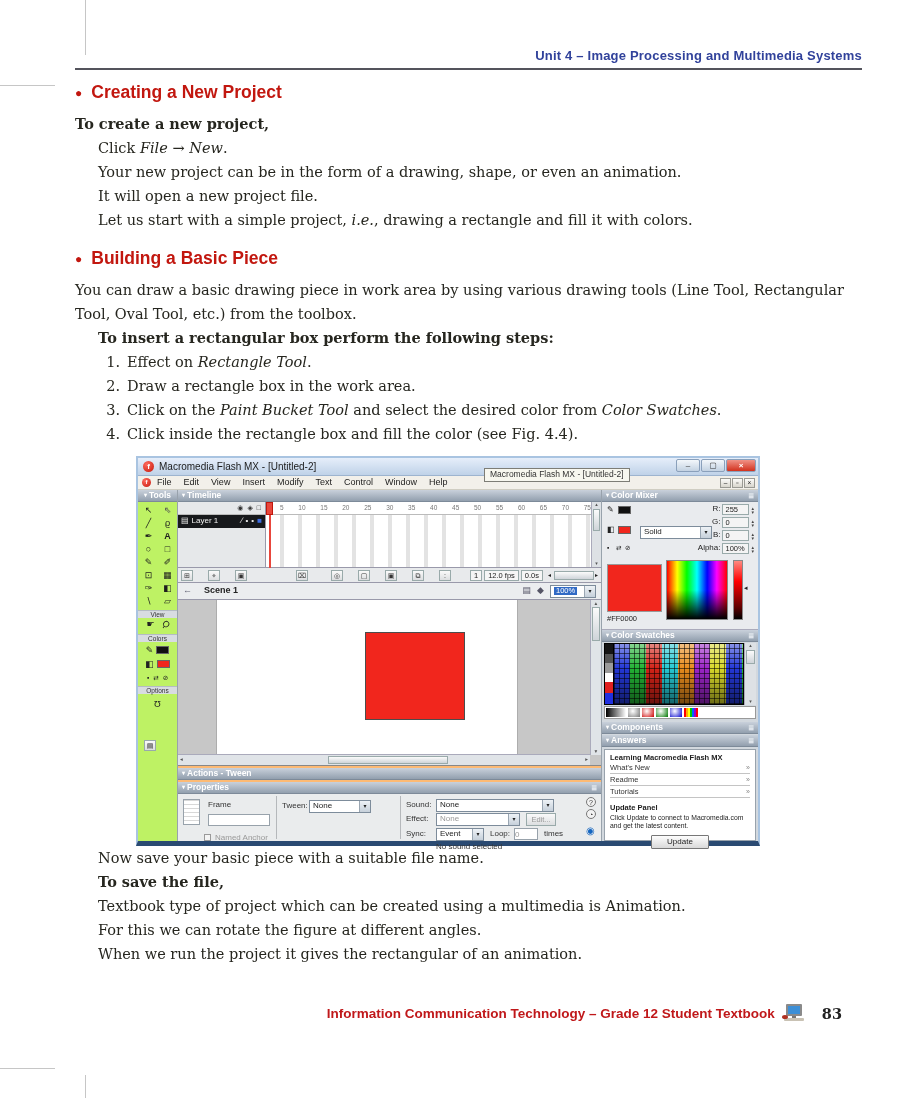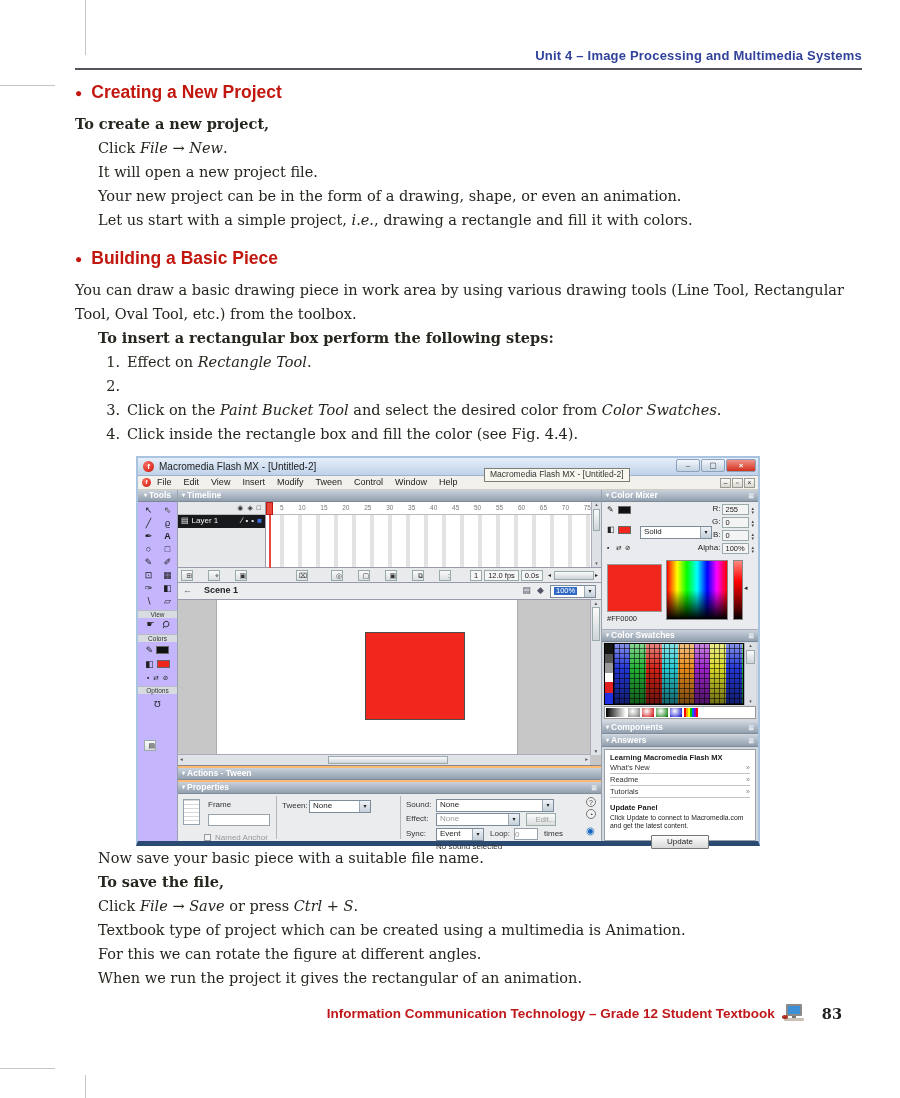--- a/index.html
+++ b/index.html
@@ -37,21 +37,21 @@
   .mbar{position:absolute;left:0;top:18px;right:0;height:14px;background:#f2f0ea;border-bottom:1px solid #cfcdc2;display:flex;align-items:center;padding-left:4px;font-size:9px}
   .mitem{padding:0 6px;color:#222}
   .tooltip{position:absolute;left:346px;top:10px;height:14px;background:#f7f7ef;border:1px solid #7d7d76;padding:1px 5px;font-size:8.5px;color:#333;z-index:9;white-space:nowrap}
   .mdib{position:absolute;right:3px;top:2px;display:flex;gap:1px}
   .mdib span{width:11px;height:10px;border:1px solid #9a9a94;background:linear-gradient(#fcfcfa,#d8d6cd);font-size:6.5px;text-align:center;line-height:8px}
   .main{position:absolute;left:0;top:32px;right:0;bottom:0}
   .ph{height:12px;background:linear-gradient(#c9d1db,#929fae);color:#fff;font-weight:bold;font-size:8.5px;display:flex;align-items:center;padding:0 4px;border-bottom:1px solid #7d8a99}
   .ph::before{content:"▾ ";font-size:6px;margin-right:2px}
   .ph .pm{margin-left:auto;font-size:7px;color:#eef2f7}
   
-  .toolcol{position:absolute;left:0;top:0;bottom:0;width:40px;background:#c4b5fd;border-right:1px solid #98a2ac}
+  .toolcol{position:absolute;left:0;top:0;bottom:0;width:40px;background:#bef264;border-right:1px solid #98a2ac}
   .tgrid{position:absolute;left:1px;top:14px;width:38px;display:flex;flex-wrap:wrap}
   .tcell{width:19px;height:13px;text-align:center;font-size:9px;color:#1d1d1d;line-height:13px}
   .slab{position:absolute;left:0;width:100%;text-align:center;font-size:6.5px;color:#333;border-top:1px solid #b5bcc4;background:#d8dce1}
   .trow{position:absolute;left:0;width:100%;display:flex;justify-content:center;gap:7px;font-size:9px}
   .csw{display:inline-block;width:13px;height:8px;border:1px solid #666;vertical-align:middle}
   
   .rcol{position:absolute;right:0;top:0;bottom:0;width:157px;background:#d2d8de;border-left:1px solid #98a2ac}
   .cmbody{position:absolute;left:0;top:12px;width:100%;height:128px;background:#e9ebee;border-bottom:1px solid #aab;font-size:8px}
   .ddw{display:flex;align-items:center;background:#fff;border:1px solid #7d8c9b;height:13px;padding-left:3px;font-size:8px}
   .ddw .da{margin-left:auto;width:11px;height:100%;background:linear-gradient(#eef2f6,#c6d0da);border-left:1px solid #9aa6b2;text-align:center;font-size:6px;line-height:11px}
@@ -77,21 +77,21 @@
   .laycol{position:absolute;left:0;top:0;width:88px;height:100%;background:#e6e8ea;border-right:1px solid #99a}
   .layhead{height:13px;border-bottom:1px solid #bbb;display:flex;justify-content:flex-end;gap:4px;align-items:center;padding-right:4px;font-size:7px;color:#333}
   .layrow{height:13px;background:#17191c;color:#f2f2f2;display:flex;align-items:center;padding:0 3px;font-size:8px;gap:3px}
   .ruler{position:absolute;left:88px;top:0;right:10px;height:13px;border-bottom:1px solid #bbb;background:#fff}
   .rnums{position:absolute;left:14px;right:0;top:2px;display:flex;justify-content:space-between;font-size:6.5px;color:#777}
   .phead{position:absolute;left:0;top:0;width:7px;height:13px;background:#e8463c;border:1px solid #c0170c}
   .phline{position:absolute;left:91px;top:13px;width:2px;height:53px;background:#e8463c}
   .frames{position:absolute;left:88px;top:13px;right:10px;bottom:0;background:repeating-linear-gradient(90deg,#fff 0 14px,#e3e3e3 14px 18px)}
   .tlvs{position:absolute;right:0;top:0;width:10px;height:100%;background:#dde1e5;border-left:1px solid #aab;font-size:5px;text-align:center;color:#555}
   .tlfoot{position:absolute;left:0;top:78px;right:0;height:15px;background:#e8eaec;border-bottom:1px solid #99a;display:flex;align-items:center;font-size:8px}
-  .fbtn{display:inline-block;min-width:12px;height:11px;border:1px solid #9aa;background:linear-gradient(#fafafa,#dcdee0);text-align:right;font-size:7px;line-height:10px;margin-right:15px;color:#333}
+  .fbtn{display:inline-block;min-width:12px;height:11px;border:1px solid #9aa;background:linear-gradient(#fafafa,#dcdee0);text-align:center;font-size:7px;line-height:10px;margin-right:15px;color:#333}
   .fbox{display:inline-block;height:11px;border:1px solid #9aa;background:#f6f6f6;padding:0 3px;font-size:7.5px;line-height:10px;margin-right:2px}
   .scenebar{position:absolute;left:0;top:93px;right:0;height:17px;background:#ebedef;border-bottom:1px solid #99a;display:flex;align-items:center;padding:0 5px;font-size:9px}
   .stage{position:absolute;left:0;top:110px;right:0;height:166px;background:#c7c7c7;border-bottom:1px solid #888;overflow:hidden}
   .white-stage{position:absolute;left:38px;top:0;width:302px;height:100%;background:#fff;border-left:1px solid #adadad;border-right:1px solid #adadad}
   .redrect{position:absolute;left:148px;top:32px;width:100px;height:88px;background:#f1261d;border:1px solid #4c4c4c}
   .sbarV{position:absolute;right:0;top:0;width:11px;height:155px;background:#e0e4e8;border-left:1px solid #aab;font-size:5.5px;text-align:center;color:#555}
   .sbarH{position:absolute;left:0;bottom:0;height:11px;right:11px;background:#e0e4e8;border-top:1px solid #aab;font-size:5.5px;color:#555}
   .thumb{background:linear-gradient(#fbfbfb,#cfd4d9);border:1px solid #9aa}
   .acthead{position:absolute;left:0;top:278px;right:0}
   .prophead{position:absolute;left:0;top:292px;right:0}
@@ -114,38 +114,39 @@
   <div class="unit-h"><span>Unit 4 – Image Processing and Multimedia Systems</span></div>
   <div class="rule"></div>
 
   <div class="h1">
     <span class="blt">●</span>
     <span>Creating a New Project</span>
   </div>
   <p class="lead">To create a new project,</p>
   <div class="ind">
     <p class="body"><span>Click </span><em>File</em><span> → </span><em>New</em><span>.</span></p>
+    <p class="body">Your new project can be in the form of a drawing, shape, or even an animation.</p>
     <p class="body">It will open a new project file.</p>
-    <p class="body">Your new project can be in the form of a drawing, shape, or even an animation.</p>
     <p class="body"><span>Let us start with a simple project, </span><em>i.e.</em><span>, drawing a rectangle and fill it with colors.</span></p>
   </div>
 
   <div class="h1" style="margin-top:16px">
     <span class="blt">●</span>
     <span>Building a Basic Piece</span>
   </div>
   <p class="body">You can draw a basic drawing piece in work area by using various drawing tools (Line Tool, Rectangular Tool, Oval Tool, etc.) from the toolbox.</p>
   <p class="lead ind2">To insert a rectangular box perform the following steps:</p>
   <div class="ind2">
     <div class="step">
         <span class="sn">1.</span>
         <span><span>Effect on </span><em>Rectangle Tool</em><span>.</span></span>
       </div>
     <div class="step">
         <span class="sn">2.</span>
+        <span>Draw a rectangle box in the work area.</span>
       </div>
     <div class="step">
         <span class="sn">3.</span>
         <span><span>Click on the </span><em>Paint Bucket Tool</em><span> and select the desired color from </span><em>Color Swatches</em><span>.</span></span>
       </div>
     <div class="step">
         <span class="sn">4.</span>
         <span>Click inside the rectangle box and fill the color (see Fig. 4.4).</span>
       </div>
   </div>
@@ -160,21 +161,21 @@
       <span class="wb">▢</span>
       <span class="wb close">×</span>
     </div>
     <div class="mbar">
       <span class="flicon" style="width:9px;height:9px;line-height:9px;font-size:6px">f</span>
       <span class="mitem">File</span>
       <span class="mitem">Edit</span>
       <span class="mitem">View</span>
       <span class="mitem">Insert</span>
       <span class="mitem">Modify</span>
-      <span class="mitem">Tween</span>
+      <span class="mitem">Text</span>
       <span class="mitem">Control</span>
       <span class="mitem">Window</span>
       <span class="mitem">Help</span>
       <div class="mdib">
         <span>–</span>
         <span>▫</span>
         <span>×</span>
       </div>
     </div>
     <div class="tooltip">Macromedia Flash MX - [Untitled-2]</div>
@@ -468,21 +469,20 @@
           <div class="updbtn">Update</div>
         </div>
       </div>
     </div>
   </div>
 
 
   <div class="ind">
     <p class="body">Now save your basic piece with a suitable file name.</p>
     <p class="lead">To save the file,</p>
-    <p class="body"><span>Click </span><em>File</em><span> → </span><em>Save</em><span> or press </span><em>Ctrl + S</em><span>.</span></p>
     <p class="body">Textbook type of project which can be created using a multimedia is Animation.</p>
     <p class="body">For this we can rotate the figure at different angles.</p>
     <p class="body">When we run the project it gives the rectangular of an animation.</p>
   </div>
 </div>
 
 <div class="footer">
   <span class="ft">Information Communication Technology – Grade 12 Student Textbook</span>
   <svg width="24" height="19" viewBox="0 0 24 19" style="margin-left:7px">
     <rect x="4" y="0" width="16" height="12" rx="1" fill="#8a8a8a"></rect>

